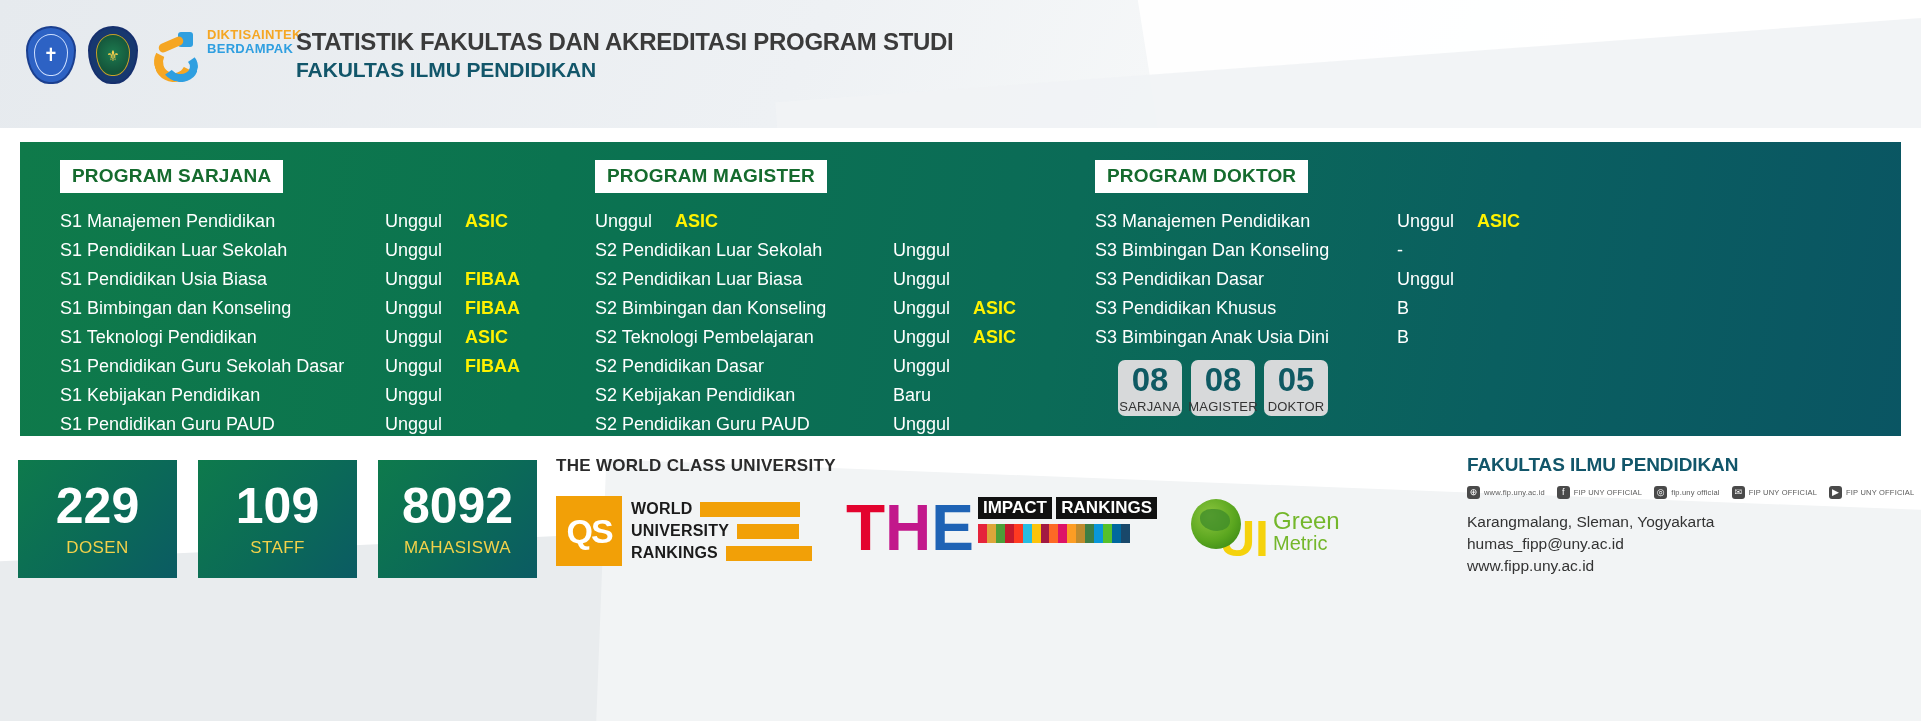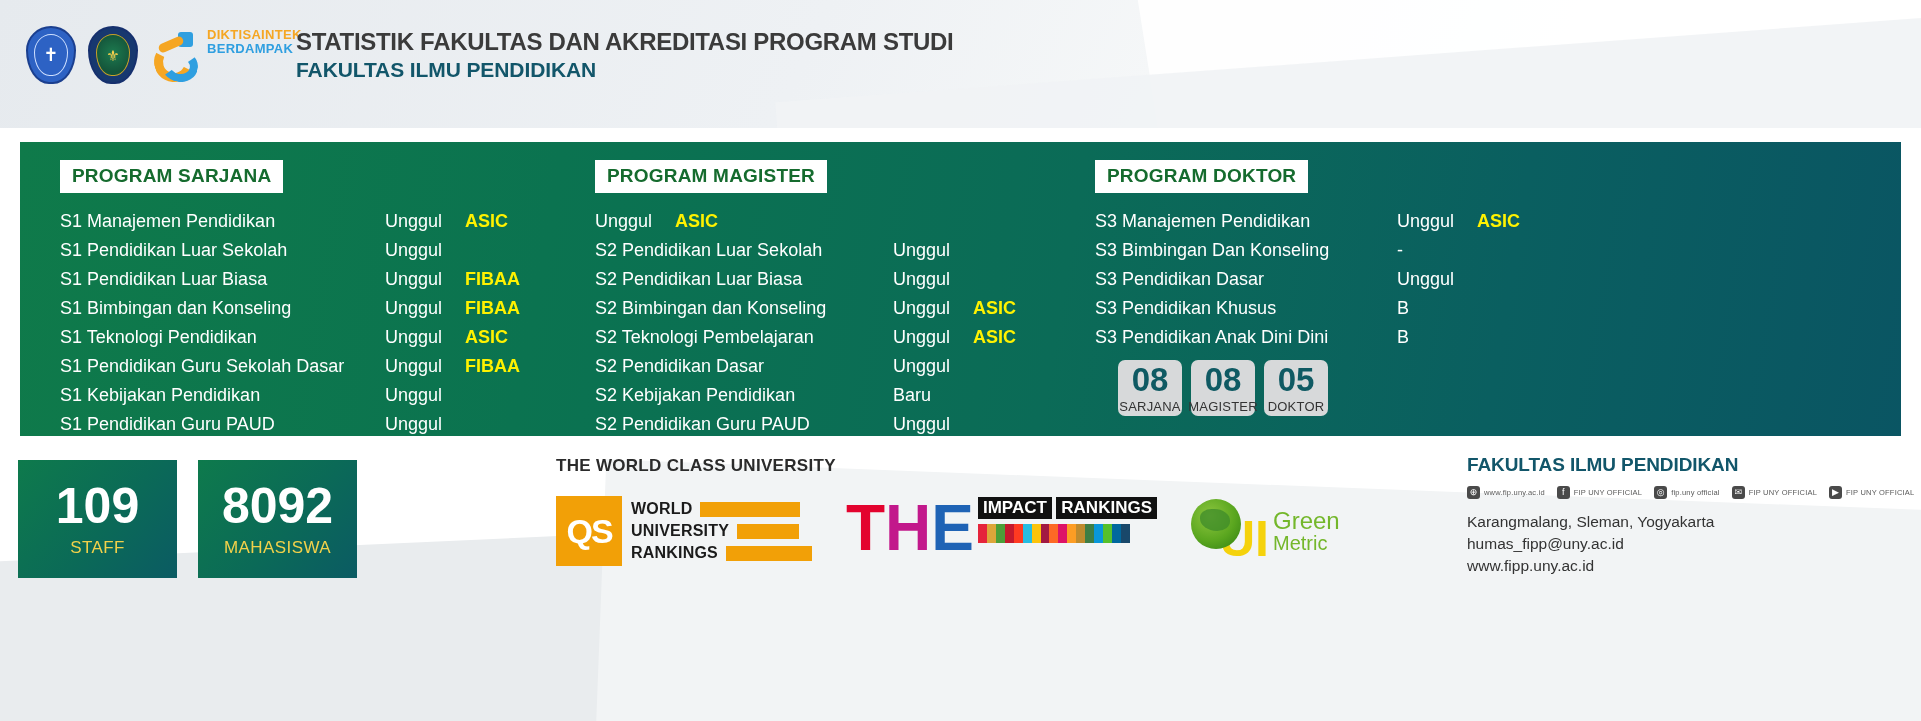--- a/index.html
+++ b/index.html
@@ -232,21 +232,21 @@
           <span class="prog">S1 Manajemen Pendidikan</span>
           <span class="status">Unggul</span>
           <span class="accr">ASIC</span>
         </div>
         <div class="row c1-row">
           <span class="prog">S1 Pendidikan Luar Sekolah</span>
           <span class="status">Unggul</span>
           <span class="accr"></span>
         </div>
         <div class="row c1-row">
-          <span class="prog">S1 Pendidikan Luar Biasa</span>
+          <span class="prog">S1 Pendidikan Usia Biasa</span>
           <span class="status">Unggul</span>
           <span class="accr">FIBAA</span>
         </div>
         <div class="row c1-row">
           <span class="prog">S1 Bimbingan dan Konseling</span>
           <span class="status">Unggul</span>
           <span class="accr">FIBAA</span>
         </div>
         <div class="row c1-row">
           <span class="prog">S1 Teknologi Pendidikan</span>
@@ -333,21 +333,21 @@
           <span class="prog">S3 Pendidikan Dasar</span>
           <span class="status">Unggul</span>
           <span class="accr"></span>
         </div>
         <div class="row c3-row">
           <span class="prog">S3 Pendidikan Khusus</span>
           <span class="status">B</span>
           <span class="accr"></span>
         </div>
         <div class="row c3-row">
-          <span class="prog">S3 Pendidikan Anak Dini Dini</span>
+          <span class="prog">S3 Bimbingan Anak Usia Dini</span>
           <span class="status">B</span>
           <span class="accr"></span>
         </div>
       </div>
     </div>
 
     <div class="counters">
       <div class="counter">
         <div class="num">08</div>
         <div class="lbl">SARJANA</div>
@@ -361,20 +361,24 @@
         <div class="lbl">DOKTOR</div>
       </div>
     </div>
   </div>
 
   <div class="footer">
     <div class="fswoosh1"></div>
     <div class="fswoosh2"></div>
 
     <div class="stats">
+      <div class="stat">
+        <div class="n">229</div>
+        <div class="l">DOSEN</div>
+      </div>
       <div class="stat">
         <div class="n">109</div>
         <div class="l">STAFF</div>
       </div>
       <div class="stat">
         <div class="n">8092</div>
         <div class="l">MAHASISWA</div>
       </div>
     </div>
 

